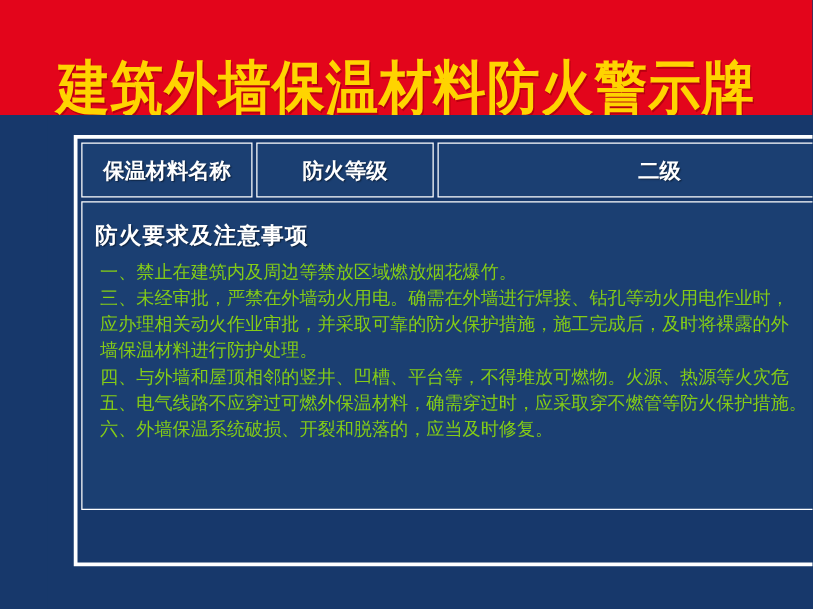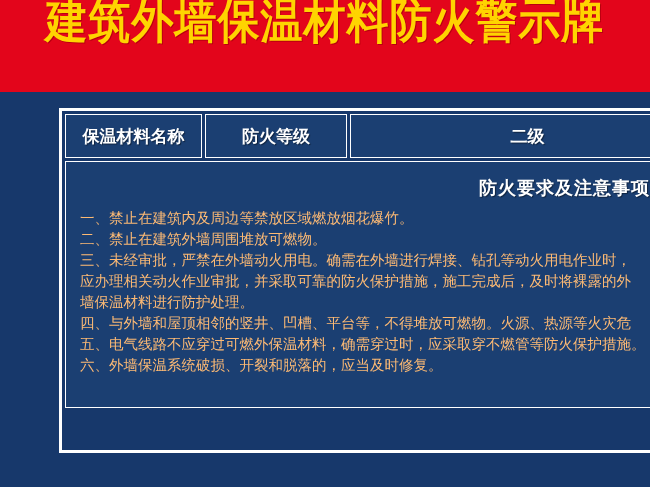--- a/index.html
+++ b/index.html
@@ -24,21 +24,21 @@
 
   
   .title-banner {
     position: absolute;
     left: 0;
     top: 0;
     width: 650px;
     height: 92px;
     background: #e3051b;
     display: flex;
-    align-items: flex-start;
+    align-items: flex-end;
     justify-content: center;
     overflow: hidden;
   }
   .title-text {
     color: #ffd400;
     font-size: 42px;
     font-weight: bold;
     letter-spacing: 1px;
     line-height: 1;
     white-space: nowrap;
@@ -99,34 +99,34 @@
   .row-mid {
     margin-top: 3px;
     height: 247px;
     border: 1px solid #ffffff;
     box-sizing: border-box;
     background: #1b3f72;
     padding: 4px 10px 0 10px;
     overflow: hidden;
   }
   .mid-heading {
-    text-align: right;
+    text-align: left;
     color: #ffffff;
     font-weight: bold;
     font-size: 18px;
     font-family: "DejaVu Serif", "Liberation Serif", serif;
     margin: 10px 0 8px 0;
     text-shadow: 1px 1px 1px rgba(0,0,0,0.45);
     letter-spacing: 1px;
   }
   .body-lines {
     padding-left: 4px;
   }
   .body-line {
-    color: #fdba74;
+    color: #84cc16;
     font-size: 14.5px;
     line-height: 21px;
     font-family: "DejaVu Sans", "Liberation Sans", sans-serif;
     white-space: nowrap;
     letter-spacing: 0px;
   }
 
   
   .row-bottom {
     margin-top: 3px;
@@ -159,21 +159,20 @@
       <div class="row-top">
         <div class="cell c1">保温材料名称</div>
         <div class="cell c3">防火等级</div>
         <div class="cell c4">二级</div>
       </div>
 
       <div class="row-mid">
         <div class="mid-heading">防火要求及注意事项</div>
         <div class="body-lines">
           <div class="body-line">一、禁止在建筑内及周边等禁放区域燃放烟花爆竹。</div>
-          <div class="body-line">二、禁止在建筑外墙周围堆放可燃物。</div>
           <div class="body-line">三、未经审批，严禁在外墙动火用电。确需在外墙进行焊接、钻孔等动火用电作业时，</div>
           <div class="body-line">应办理相关动火作业审批，并采取可靠的防火保护措施，施工完成后，及时将裸露的外</div>
           <div class="body-line">墙保温材料进行防护处理。</div>
           <div class="body-line">四、与外墙和屋顶相邻的竖井、凹槽、平台等，不得堆放可燃物。火源、热源等火灾危</div>
           <div class="body-line">五、电气线路不应穿过可燃外保温材料，确需穿过时，应采取穿不燃管等防火保护措施。</div>
           <div class="body-line">六、外墙保温系统破损、开裂和脱落的，应当及时修复。</div>
         </div>
       </div>
 
 

